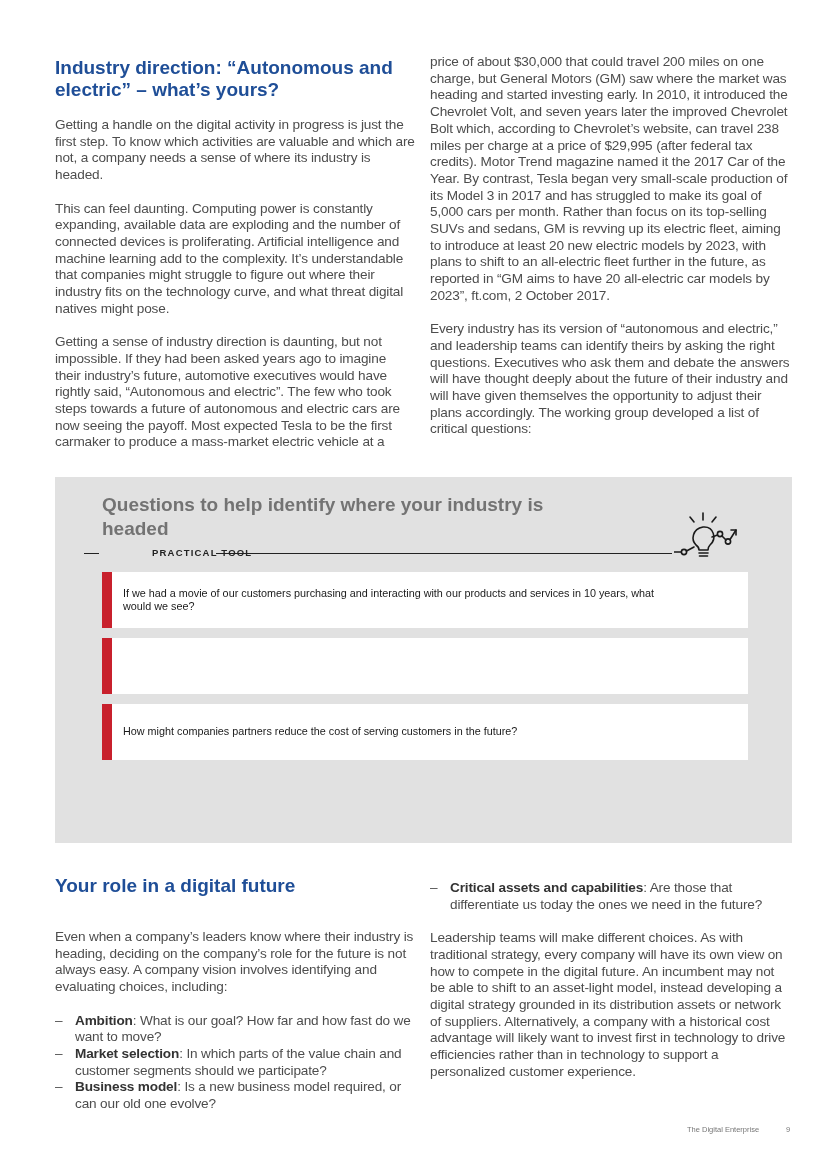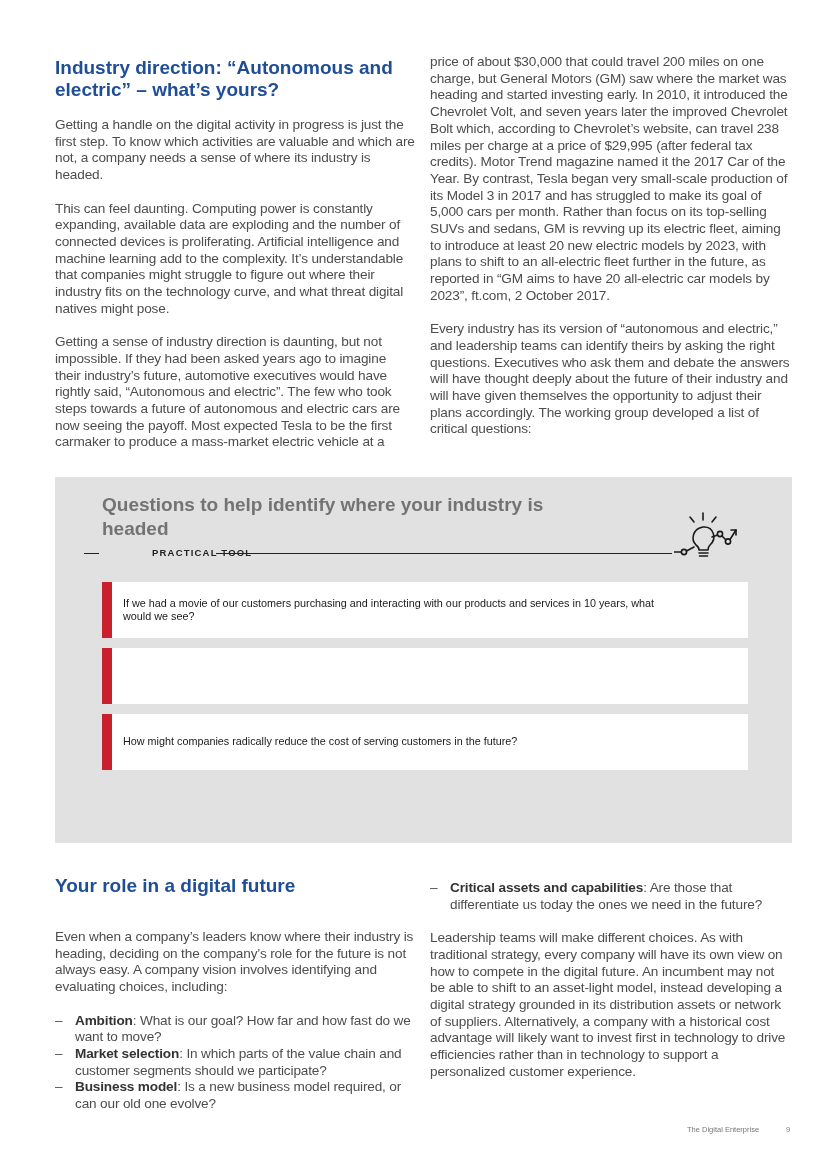--- a/index.html
+++ b/index.html
@@ -47,21 +47,21 @@
     }
     .tool-label-row .label {
       position: absolute; left: 24px; top: 0; font-size: 9.5px; font-weight: bold;
       letter-spacing: 1.2px; color: #222; line-height: 12px; margin-left: 44px;
     }
     .tool-label-row .line-right {
       position: absolute; left: 132px; top: 6px; width: 456px; height: 1px; background: #222;
     }
     .bulb-icon { position: absolute; left: 619px; top: 32px; width: 80px; height: 52px; }
 
-    .questions { position: absolute; left: 47px; top: 105px; width: 646px; }
+    .questions { position: absolute; left: 47px; top: 95px; width: 646px; }
     .q-card {
       position: relative; background: #ffffff; height: 56px; margin-bottom: 10px;
       display: flex; align-items: center;
     }
     .q-card .red-bar {
       position: absolute; left: 0; top: 0; width: 10px; height: 100%; background: #c8202c;
     }
     .q-card .q-text {
       padding-left: 21px; padding-right: 80px;
       font-size: 10.8px; line-height: 13.5px; color: #1a1a1a;
@@ -115,21 +115,21 @@
   <div class="questions">
     <div class="q-card">
       <div class="red-bar"></div>
       <div class="q-text">If we had a movie of our customers purchasing and interacting with our products and services in 10 years, what would we see?</div>
     </div>
     <div class="q-card">
       <div class="red-bar"></div>
     </div>
     <div class="q-card">
       <div class="red-bar"></div>
-      <div class="q-text">How might companies radically reduce the cost of serving customers in the future?</div>
+      <div class="q-text">How might companies partners reduce the cost of serving customers in the future?</div>
     </div>
   </div>
 </div>
 
 <div class="col col-left" style="top:875px;">
   <h2 class="section-heading" style="margin-bottom:32px;">Your role in a digital future</h2>
   <p class="body-text">Even when a company’s leaders know where their industry is heading, deciding on the company’s role for the future is not always easy. A company vision involves identifying and evaluating choices, including:</p>
   <ul class="choices">
     <li><span class="dash">–</span><b>Ambition</b><span>: What is our goal? How far and how fast do we want to move?</span></li>
     <li><span class="dash">–</span><b>Market selection</b><span>: In which parts of the value chain and customer segments should we participate?</span></li>

